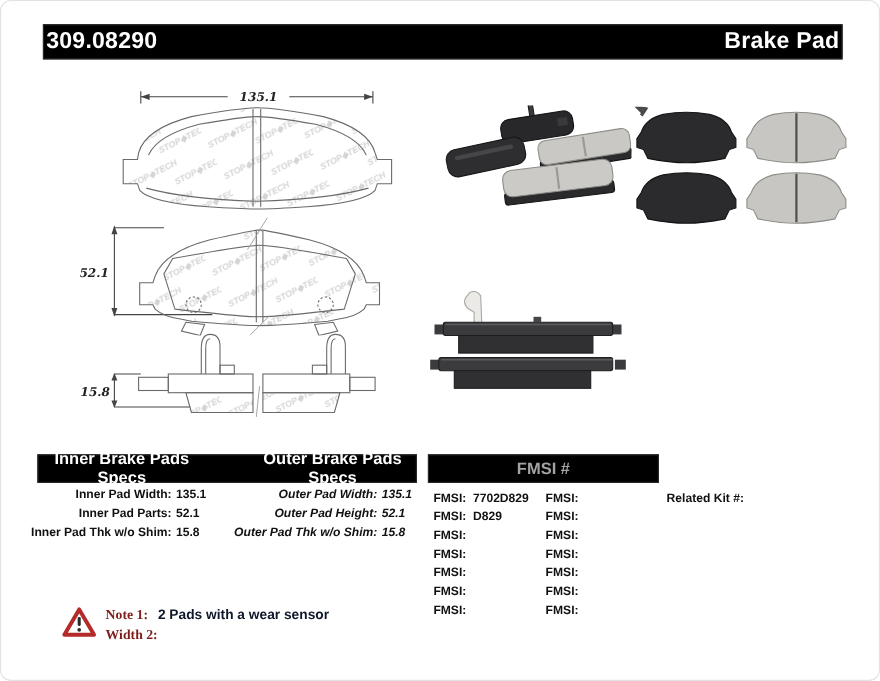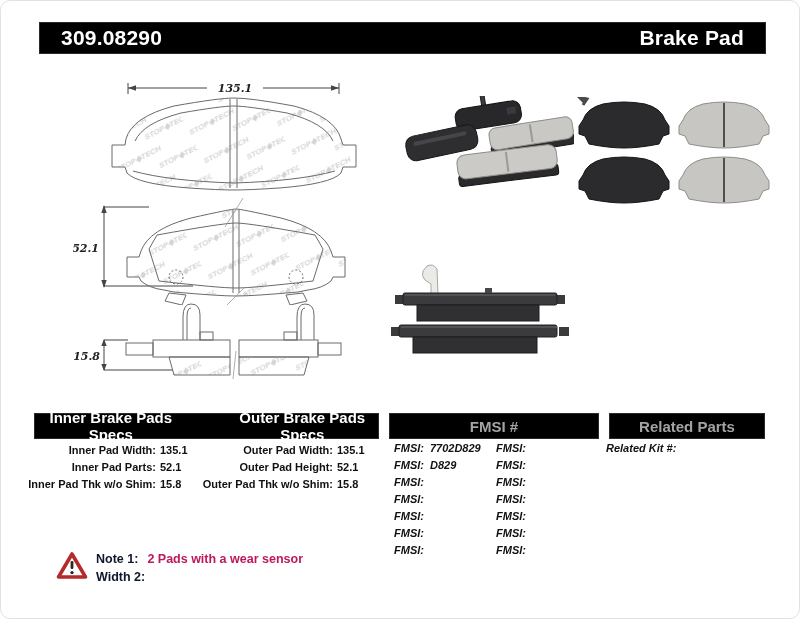--- a/index.html
+++ b/index.html
@@ -6,21 +6,21 @@
   .page{
     position:relative;width:800px;height:619px;background:#fff;overflow:hidden;
     border:1px solid #e2e2e2;border-radius:10px;box-sizing:border-box;
     font-family:"Liberation Sans",sans-serif;
   }
   
   .topbar{
     position:absolute;left:38px;top:21px;width:727px;height:32px;
     background:#000;border:1px solid #2a2a2a;box-sizing:border-box;
     display:flex;align-items:center;justify-content:space-between;
-    padding:0 21px;
+    padding:0 2px;
   }
   .topbar .pn,.topbar .prod{
     color:#fff;font-weight:bold;font-size:21px;letter-spacing:0.2px;
     font-family:"Liberation Sans",sans-serif;
   }
   
   .abs{position:absolute;}
   
   .secbar{
     position:absolute;top:412px;height:26px;background:#000;border:1px solid #2a2a2a;
@@ -29,28 +29,28 @@
   .secbar .half{flex:1;text-align:center;color:#fff;font-weight:bold;font-size:15px;}
   .secbar.single{justify-content:center;}
   .secbar .ttl{color:#a3a3a3;font-weight:bold;font-size:15px;text-align:center;width:100%;}
   
   .speccol{position:absolute;top:440px;}
   .spec-row{display:flex;height:17px;align-items:center;}
   .lblwrap{width:122px;display:flex;justify-content:flex-end;overflow:visible;}
   .spec-label{font-weight:bold;font-size:11px;color:#111;white-space:nowrap;}
   .spec-value{font-weight:bold;font-size:11px;color:#111;margin-left:4px;white-space:nowrap;}
   .fmsicol{position:absolute;top:441px;}
-  .fmsi-row{display:flex;height:17px;align-items:flex-start;font-style:italic;}
+  .fmsi-row{display:flex;height:17px;align-items:flex-end;}
   .fmsi-label{font-weight:bold;font-size:11px;color:#111;}
   .fmsi-value{font-weight:bold;font-size:11px;color:#111;margin-left:6px;white-space:nowrap;}
   
   .notes{position:absolute;left:95px;top:551px;}
   .note-row{display:flex;align-items:baseline;height:18px;}
-  .note-label{font-weight:bold;font-size:12.5px;color:#0f172a;}
-  .note-text{font-weight:bold;font-size:12.5px;color:#be185d;margin-left:9px;}
+  .note-label{font-weight:bold;font-size:12.5px;color:#7f1d1d;font-family:Liberation Serif, serif;}
+  .note-text{font-weight:bold;font-size:12.5px;color:#0f172a;margin-left:9px;}
   
   svg .thin{stroke:#6a6a6a;stroke-width:1;fill:none;}
   svg .dimline{stroke:#444;stroke-width:1;}
   svg .dimtxt{font-family:"DejaVu Serif",serif;font-style:italic;font-weight:bold;font-size:11px;fill:#222;}
 </style>
 </head>
 <body>
 
 <div class="page">
 
@@ -193,23 +193,20 @@
     <line x1="10" y1="70" x2="166" y2="70" stroke="#5b5b5f" stroke-width="1.5"></line>
   </svg>
 
   <div class="secbar" style="left:33px;width:345px;">
     <div class="half">Inner Brake Pads Specs</div>
     <div class="half">Outer Brake Pads Specs</div>
   </div>
   <div class="secbar single" style="left:388px;width:210px;">
     <div class="ttl">FMSI #</div>
   </div>
-  <div class="secbar single" style="left:608px;width:156px;">
-    <div class="ttl">Related Parts</div>
-  </div>
 
   <div class="speccol" style="left:33px;width:175px;">
     <div class="spec-row">
       <div class="lblwrap">
           <span class="spec-label">Inner Pad Width:</span>
         </div>
       <span class="spec-value">135.1</span>
     </div>
     <div class="spec-row">
       <div class="lblwrap">
@@ -218,21 +215,21 @@
       <span class="spec-value">52.1</span>
     </div>
     <div class="spec-row">
       <div class="lblwrap">
           <span class="spec-label">Inner Pad Thk w/o Shim:</span>
         </div>
       <span class="spec-value">15.8</span>
     </div>
   </div>
 
-  <div class="speccol" style="left:210px;width:172px;">
+  <div class="speccol" style="left:220px;width:172px;font-style:italic;">
     <div class="spec-row">
       <div class="lblwrap">
           <span class="spec-label">Outer Pad Width:</span>
         </div>
       <span class="spec-value">135.1</span>
     </div>
     <div class="spec-row">
       <div class="lblwrap">
           <span class="spec-label">Outer Pad Height:</span>
         </div>

